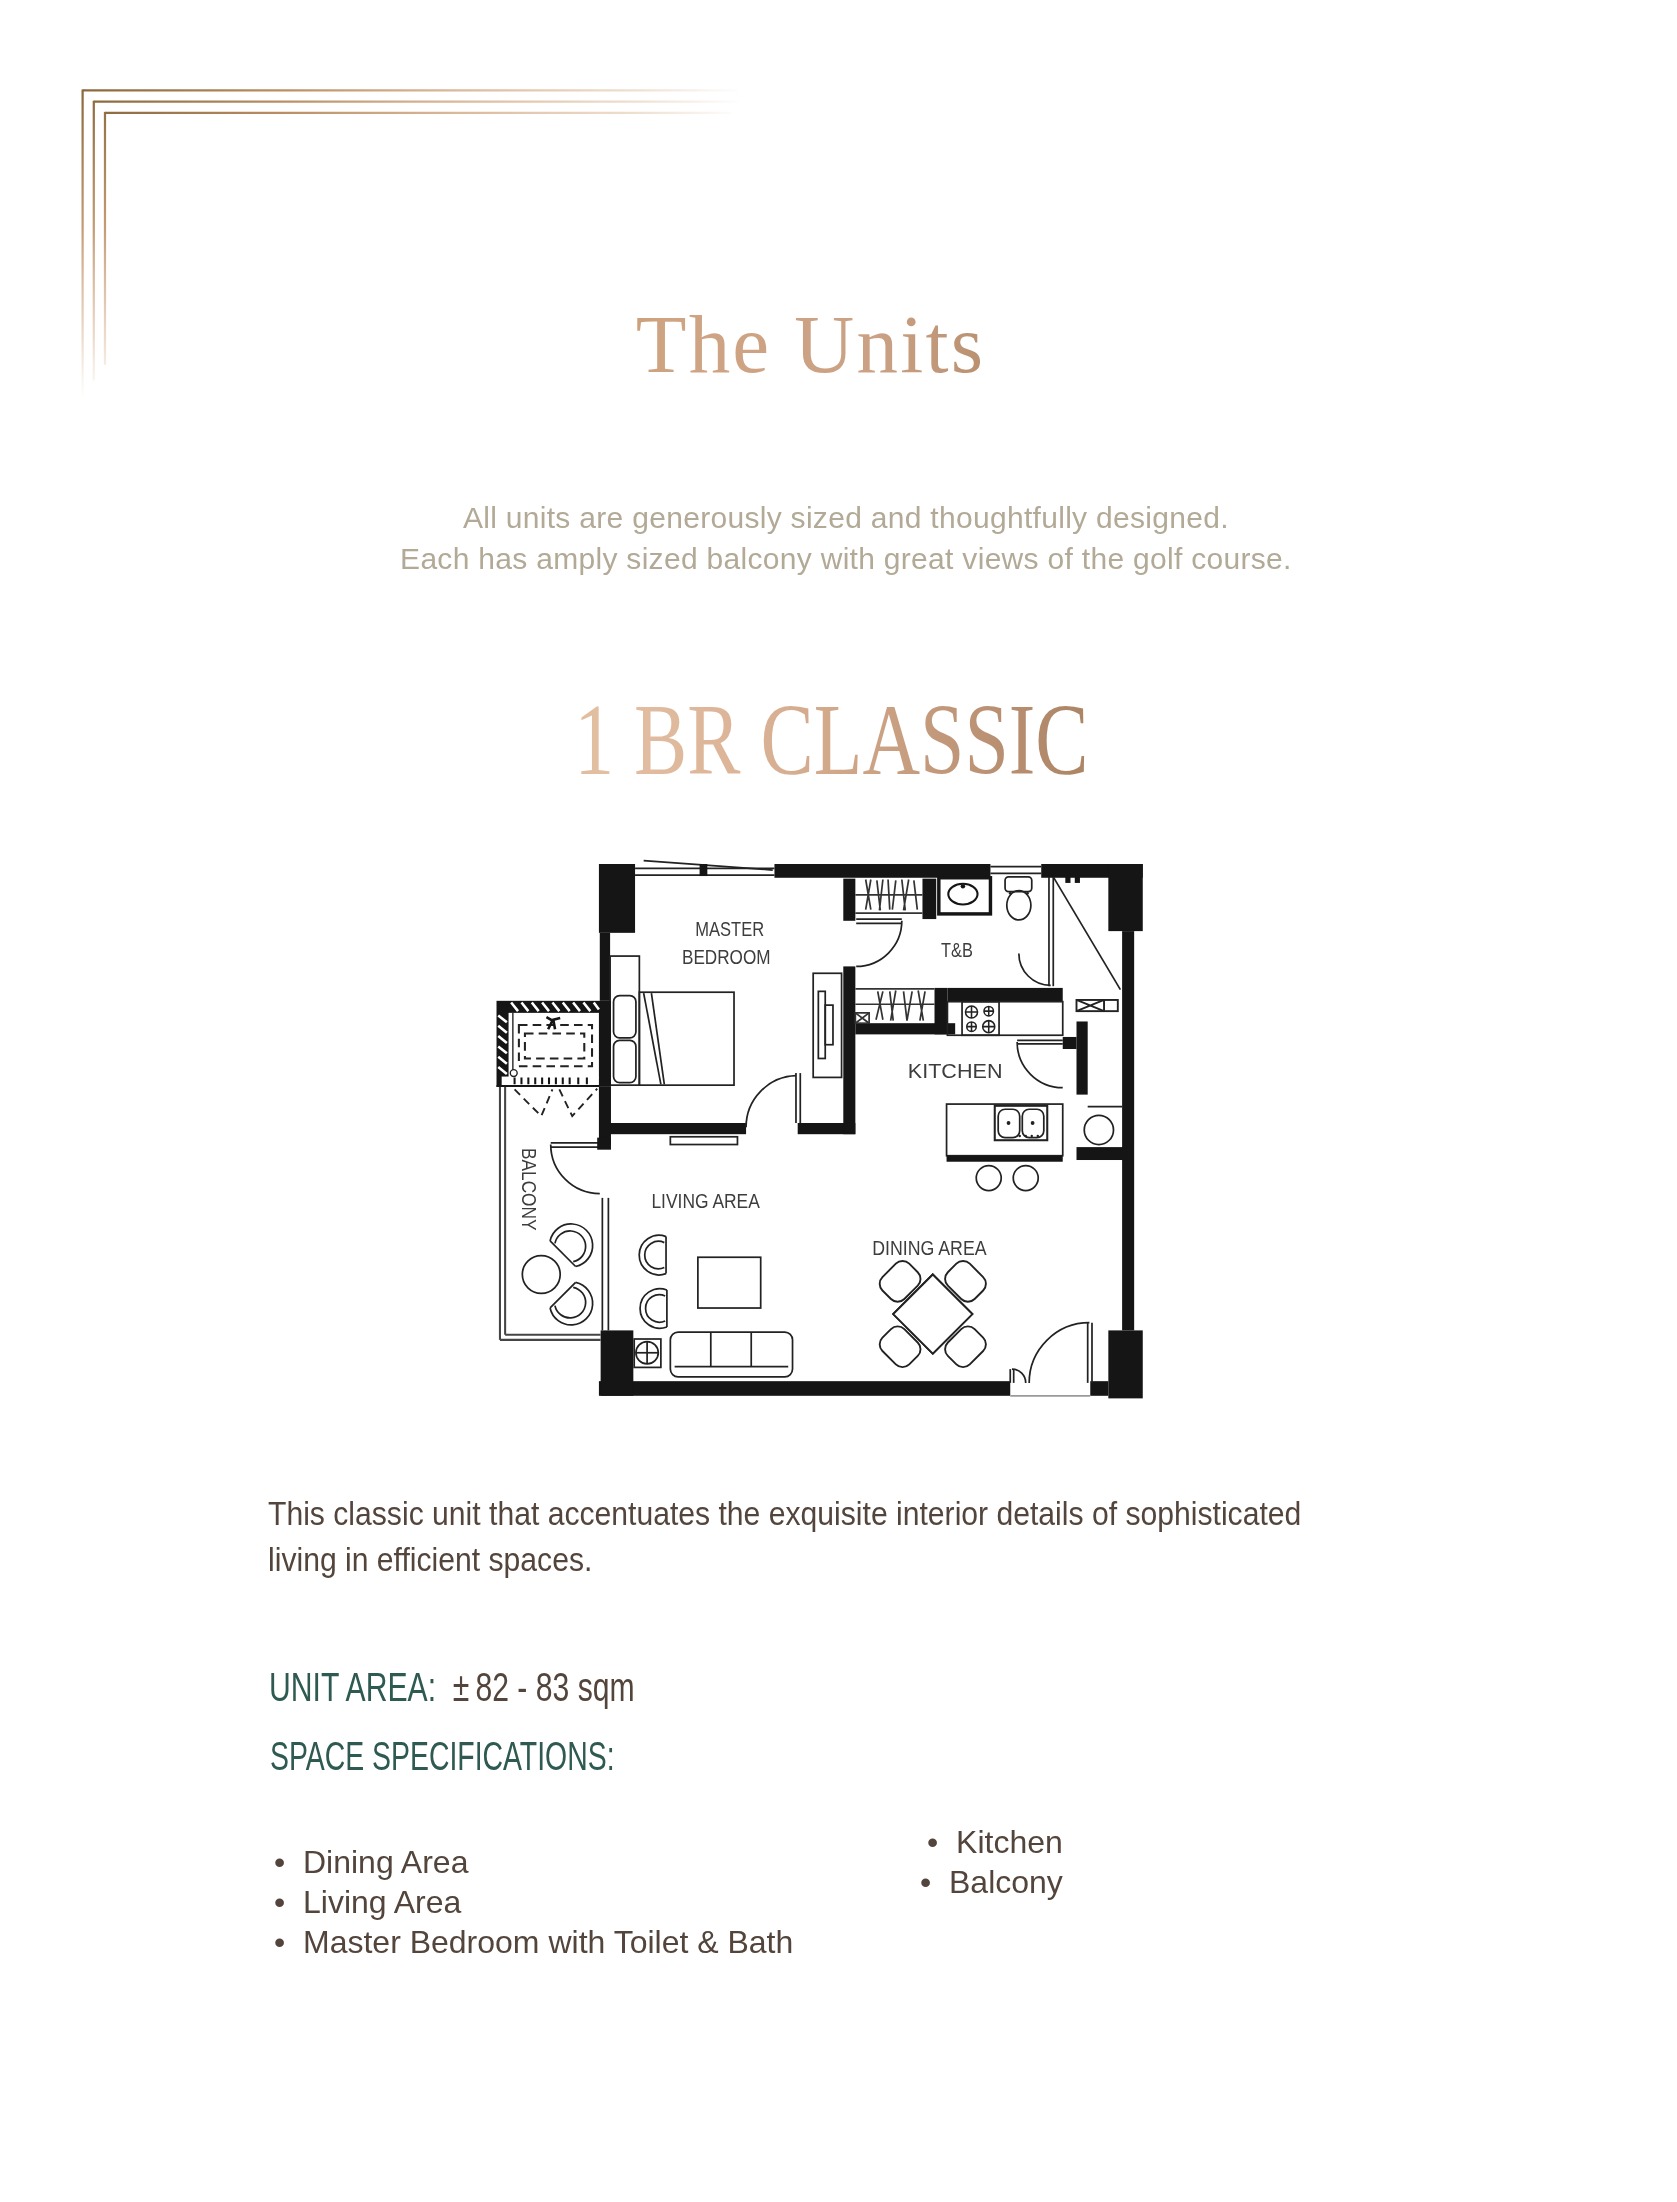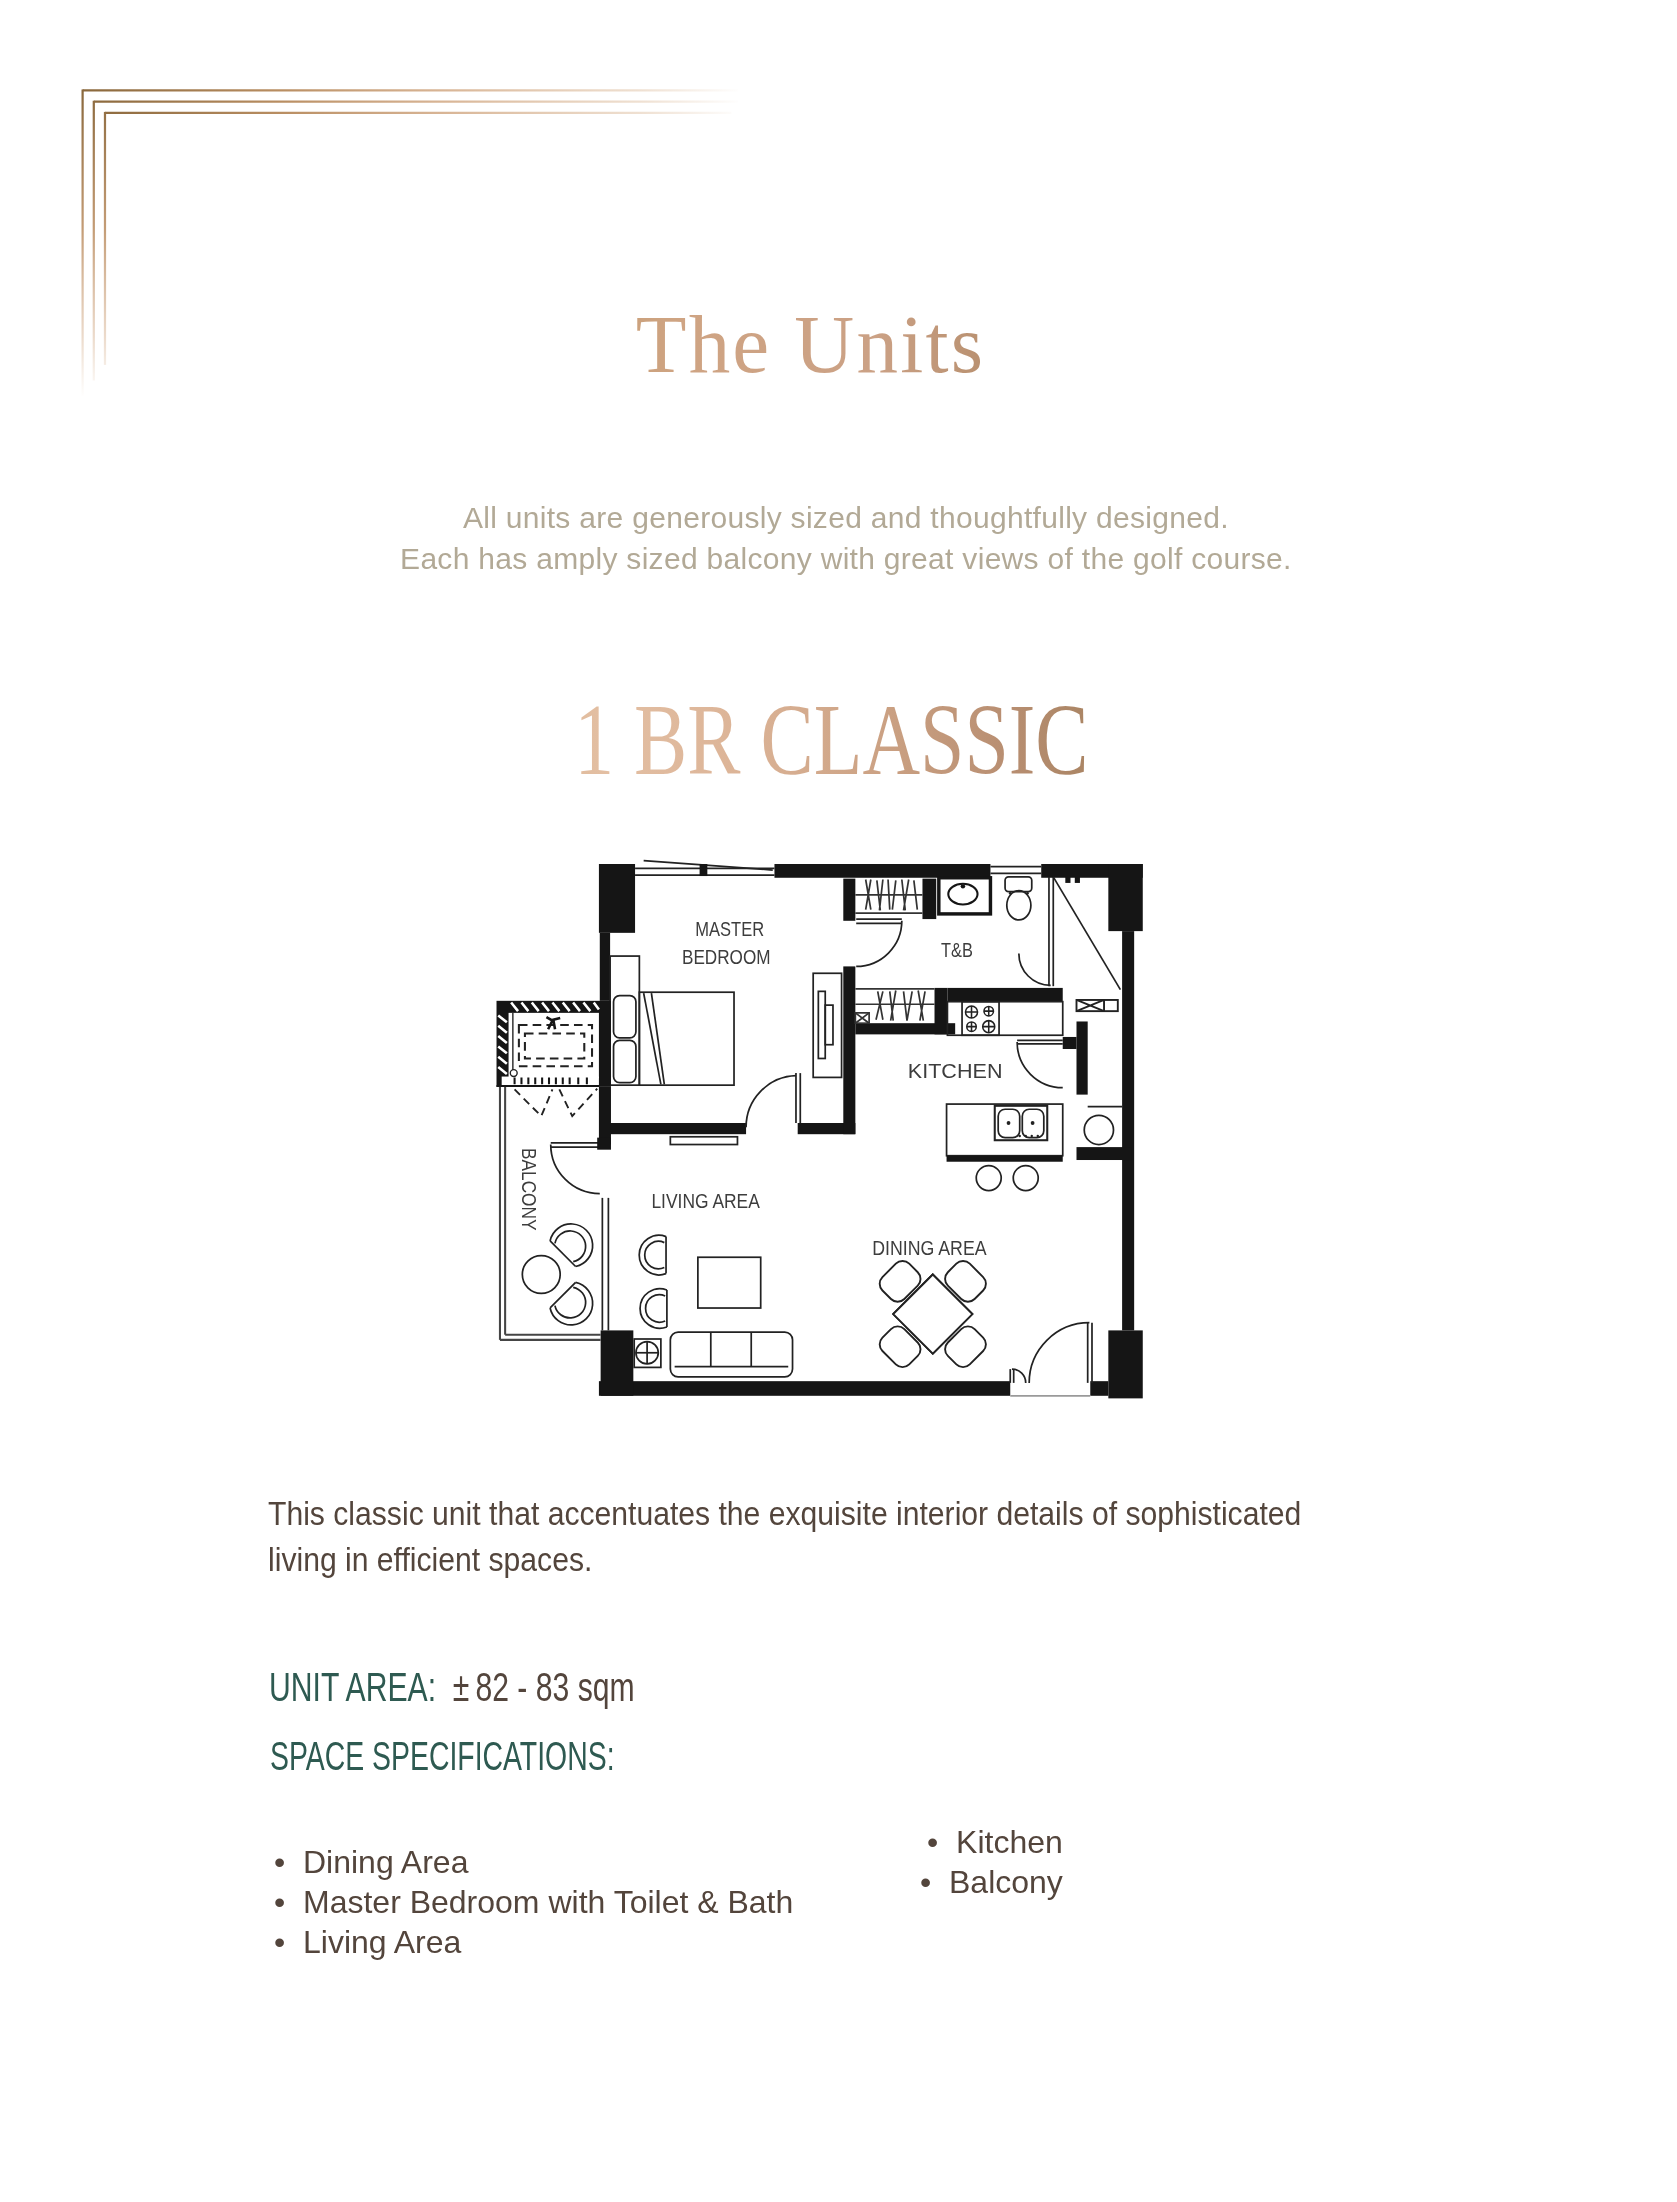--- a/index.html
+++ b/index.html
@@ -30,22 +30,22 @@
 
   <div class="abs" id="unitarea" style="left:269px;top:1665px;font-size:40px;letter-spacing:0;
        transform:scaleX(0.754);transform-origin:0 0;">
     <span style="color:#2e5a51;">UNIT AREA:</span><span style="color:#53453c;">&nbsp; ± 82 - 83 sqm</span></div>
 
   <div class="abs" id="spacespec" style="left:270px;top:1734px;font-size:40px;color:#2e5a51;letter-spacing:0;
        transform:scaleX(0.71);transform-origin:0 0;">SPACE SPECIFICATIONS:</div>
 
   <div class="abs" id="col1" style="left:274px;top:1822px;font-size:32px;color:#53453c;line-height:40px;margin-top:20px;">
     <div>•&nbsp; Dining Area</div>
+    <div>•&nbsp; Living Area</div>
     <div>•&nbsp; Master Bedroom with Toilet &amp; Bath</div>
-    <div>•&nbsp; Living Area</div>
   </div>
 
   <div class="abs" id="col2" style="left:920px;top:1822px;font-size:32px;color:#53453c;line-height:40px;text-align:right;">
     <div>•&nbsp; Kitchen</div>
     <div>•&nbsp; Balcony</div>
   </div>
 
   <svg class="abs" style="left:0;top:0;" width="1678" height="2203" viewBox="0 0 1950 2560" fill="none">
     <defs>
       <linearGradient id="goldH" gradientUnits="userSpaceOnUse" x1="96" y1="0" x2="862" y2="0">

